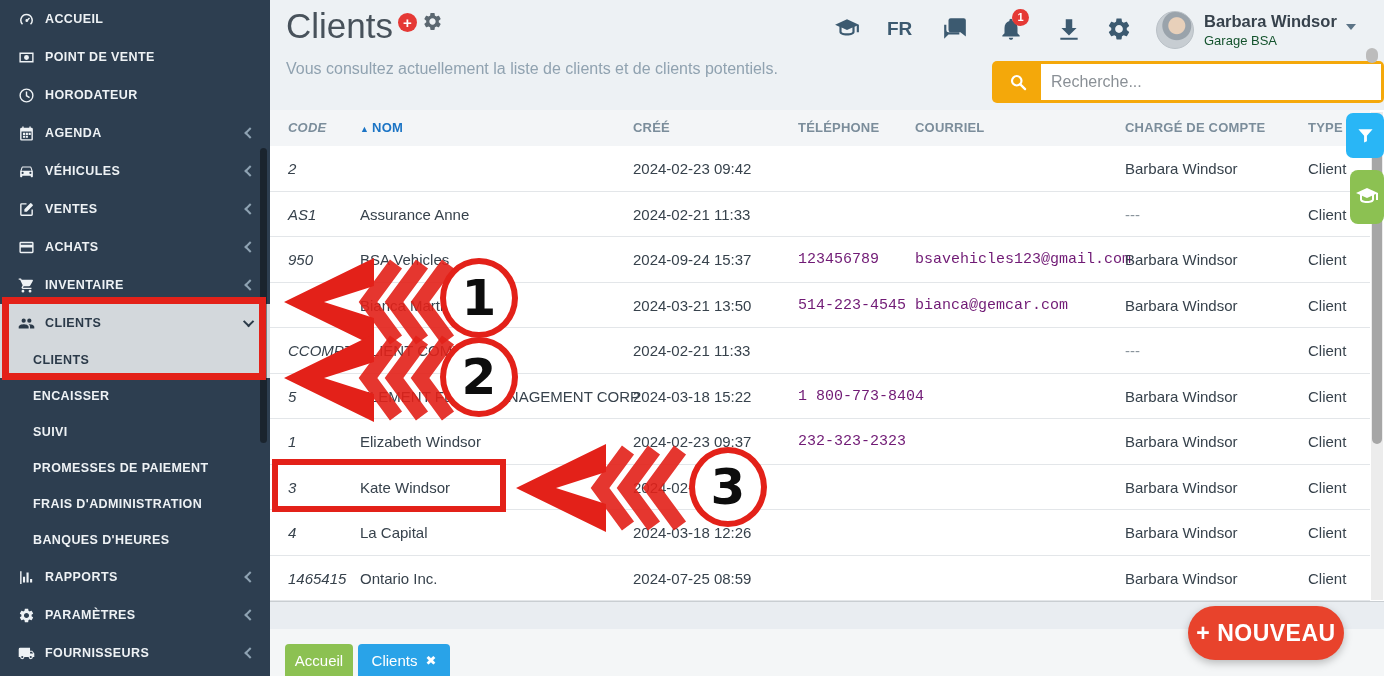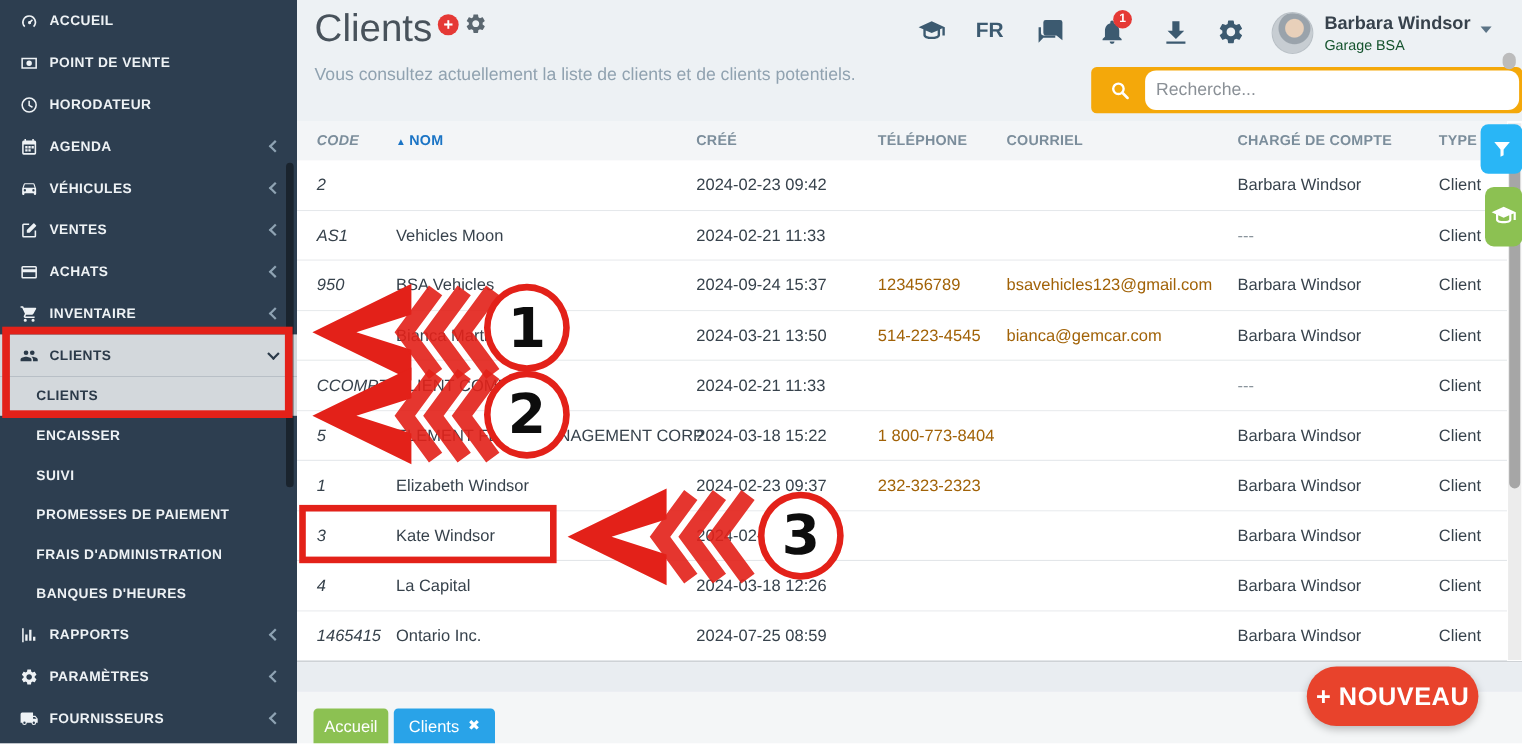--- a/index.html
+++ b/index.html
@@ -44,32 +44,32 @@
   .user-name{position:absolute;left:934px;top:12px;font-size:16.5px;font-weight:700;color:#37424c;white-space:nowrap;cursor:pointer;}
   .user-org{position:absolute;left:934px;top:33px;font-size:13px;color:#14532d;}
   .caret{position:absolute;left:1076px;top:24px;width:0;height:0;border-left:5px solid transparent;
     border-right:5px solid transparent;border-top:6px solid #5c7486;cursor:pointer;}
 
   .search-wrap{position:absolute;left:722px;top:61px;width:392px;height:42px;background:#f4a80a;border-radius:5px;
     padding:3px;box-sizing:border-box;display:flex;}
   .search-btn{width:46px;display:flex;align-items:center;justify-content:center;cursor:pointer;flex:0 0 46px;}
   .search-btn svg{width:20px;height:20px;}
   .search-input{flex:1;border:none;outline:none;background:#fff;font-size:16px;padding:0 10px;color:#4c1d95;
-    border-radius:10px;font-family:"Liberation Sans","DejaVu Sans",sans-serif;min-width:0;}
+    border-radius:0;font-family:"Liberation Sans","DejaVu Sans",sans-serif;min-width:0;}
   .search-input::placeholder{color:#8a9096;}
 
   
   .thead{position:absolute;left:0;top:110px;width:1100px;height:36px;background:#f3f5f7;}
   .th{position:absolute;top:0;line-height:36px;font-size:13px;font-weight:700;color:#7b8d9b;letter-spacing:.2px;white-space:nowrap;cursor:pointer;}
   .th.sorted{color:#1b74c5;}
   .sort{font-size:9px;margin-right:3px;color:#1b74c5;}
   .tbody{position:absolute;left:0;top:146px;width:1100px;}
   .trow{position:relative;height:45.5px;border-bottom:1px solid #e3e6e9;background:#fff;box-sizing:border-box;cursor:pointer;}
   .td{position:absolute;top:0;line-height:45px;font-size:15px;color:#37424c;white-space:nowrap;}
-  .td.link{color:#a16207;}
+  .td.link{color:#701a75;font-family:Liberation Mono, monospace;}
   .td.muted{color:#8a949c;}
   .c0{left:18px;width:64px;font-style:italic;}
   .c1{left:90px;width:265px;}
   .c2{left:363px;width:160px;}
   .c3{left:528px;width:112px;}
   .c4{left:645px;width:205px;}
   .c5{left:855px;width:180px;}
   .c6{left:1038px;width:70px;}
 
   .vscroll{position:absolute;right:1px;top:112px;width:12px;height:488px;background:#ececec;}
@@ -311,21 +311,21 @@
     </div>
   <div class="tbody">
       <div class="trow">
         <span class="td c0">2</span>
         <span class="td c2">2024-02-23 09:42</span>
         <span class="td c5">Barbara Windsor</span>
         <span class="td c6">Client</span>
       </div>
       <div class="trow">
         <span class="td c0">AS1</span>
-        <span class="td c1">Vehicles Moon</span>
+        <span class="td c1">Assurance Anne</span>
         <span class="td c2">2024-02-21 11:33</span>
         <span class="td c5 muted">---</span>
         <span class="td c6">Client</span>
       </div>
       <div class="trow">
         <span class="td c0">950</span>
         <span class="td c1">BSA Vehicles</span>
         <span class="td c2">2024-09-24 15:37</span>
         <span class="td c3 link">123456789</span>
         <span class="td c4 link">bsavehicles123@gmail.com</span>

